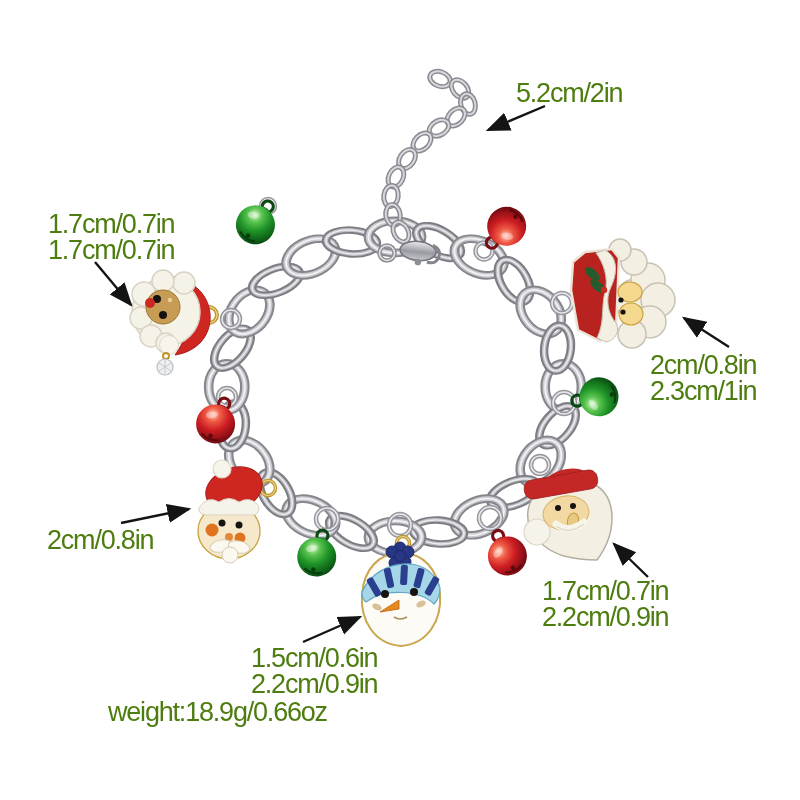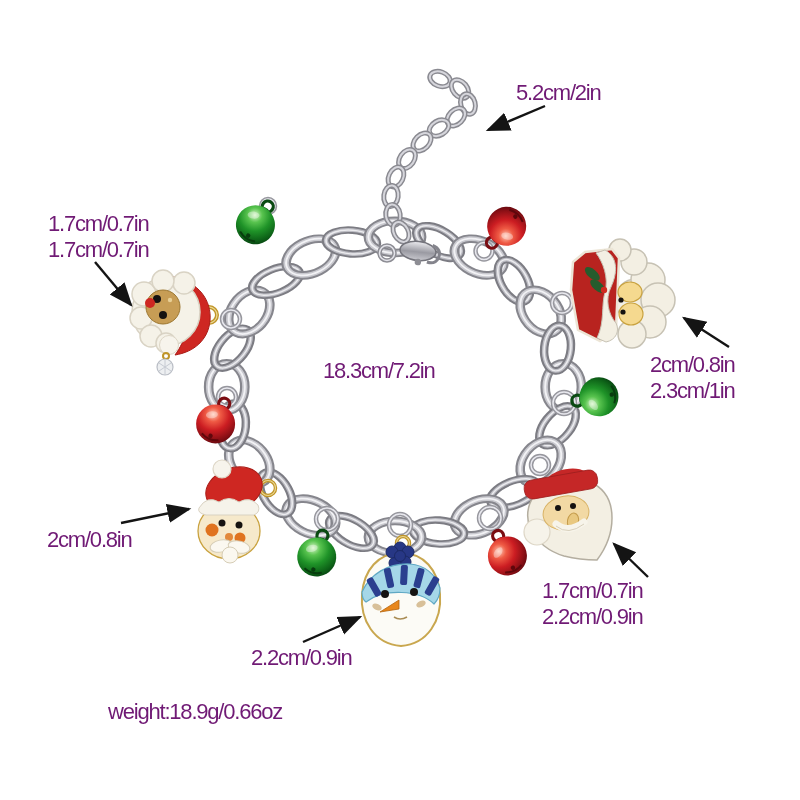--- a/index.html
+++ b/index.html
@@ -1,19 +1,19 @@
 <!DOCTYPE html>
 <html><head>
 <meta charset="utf-8">
 <style>
   html,body{margin:0;padding:0;background:#ffffff;}
   .stage{position:relative;width:800px;height:800px;background:#ffffff;overflow:hidden;
          font-family:"Liberation Sans",sans-serif;}
   .stage svg{position:absolute;left:0;top:0;}
-  .label{position:absolute;color:#701a75;font-size:22px;line-height:26px;
+  .label{position:absolute;color:#4d7c0f;font-size:27px;line-height:26px;
          letter-spacing:-1.2px;white-space:nowrap;}
   .a0{left:516px;top:80px;}
   .a1{left:48px;top:211px;}
   .a2{left:323px;top:358px;}
   .a3{left:650px;top:352px;}
   .a4{left:47px;top:527px;}
   .a5{left:251px;top:645px;}
   .a6{left:542px;top:578px;}
   .a7{left:108px;top:699px;text-align:center;}
 </style>
@@ -298,31 +298,29 @@
   </g>
 </svg>
 
 <div class="label a0">
   <div>5.2cm/2in</div>
 </div>
 <div class="label a1">
   <div>1.7cm/0.7in</div>
   <div>1.7cm/0.7in</div>
 </div>
-<div class="label a2">
-  <div>18.3cm/7.2in</div>
-</div>
 <div class="label a3">
   <div>2cm/0.8in</div>
   <div>2.3cm/1in</div>
 </div>
 <div class="label a4">
   <div>2cm/0.8in</div>
 </div>
 <div class="label a5">
+  <div>1.5cm/0.6in</div>
   <div>2.2cm/0.9in</div>
 </div>
 <div class="label a6">
   <div>1.7cm/0.7in</div>
   <div>2.2cm/0.9in</div>
 </div>
 <div class="label a7">
   <div>weight:18.9g/0.66oz</div>
 </div>
 

